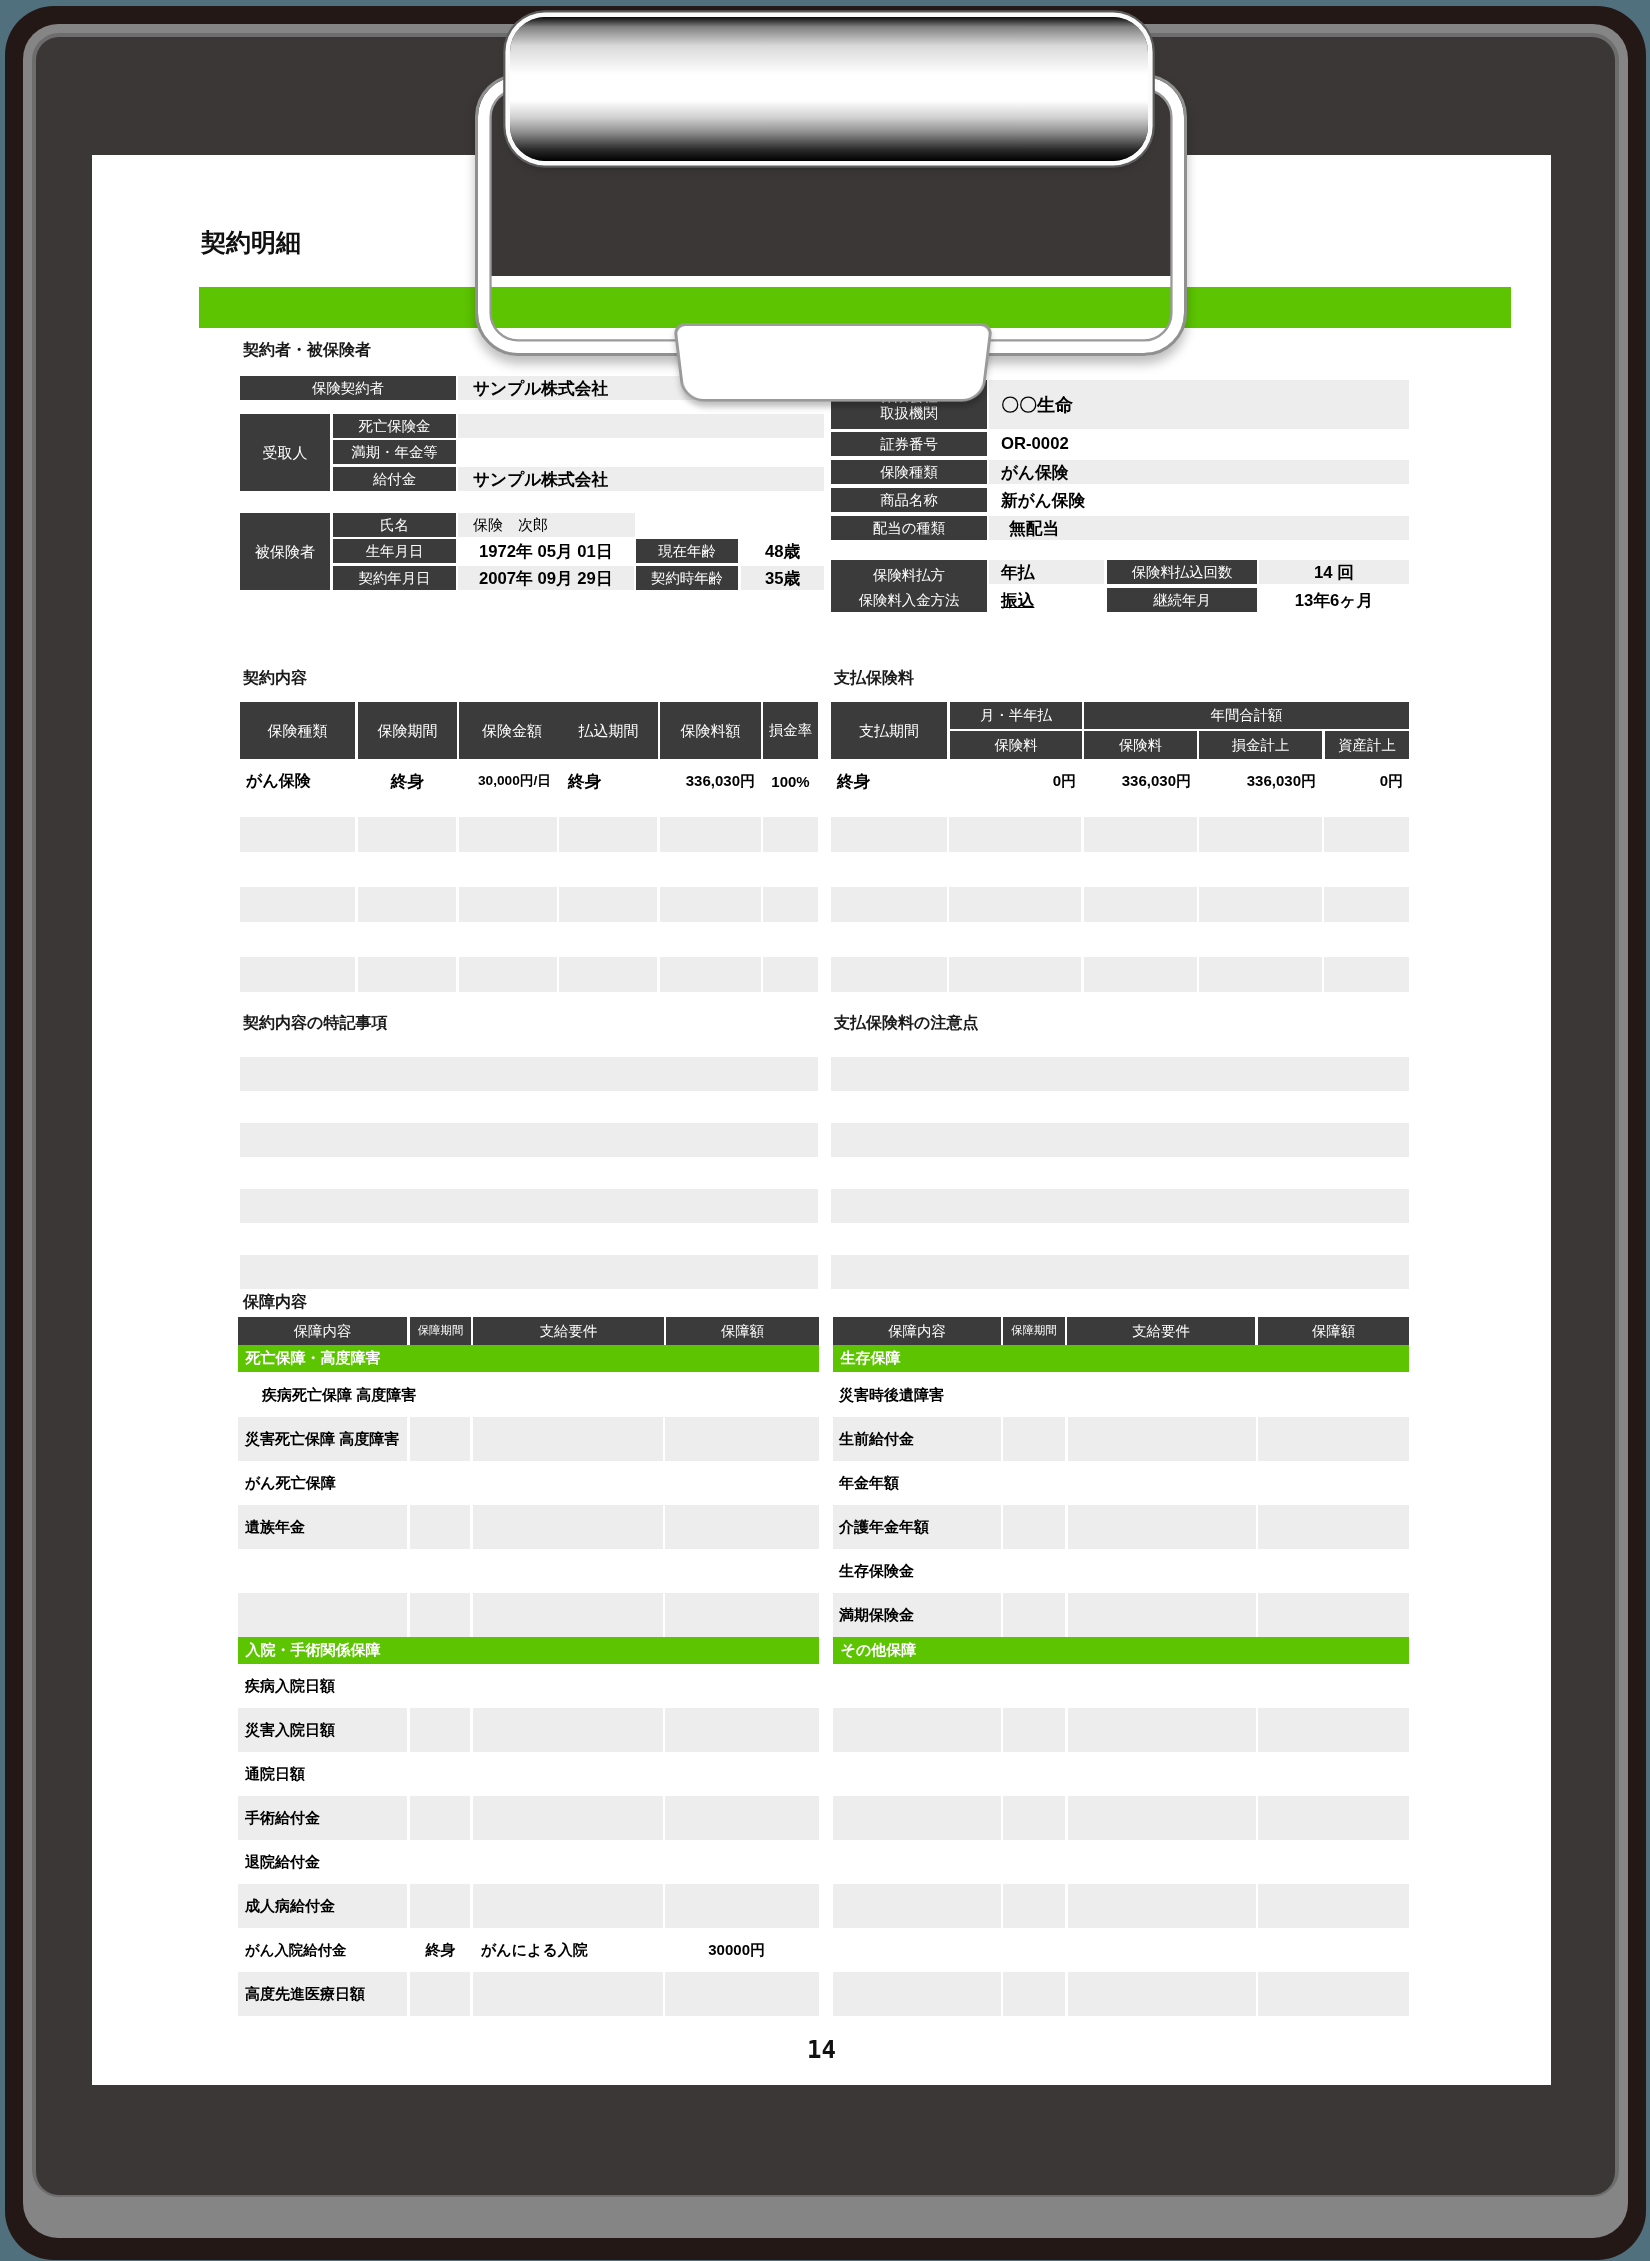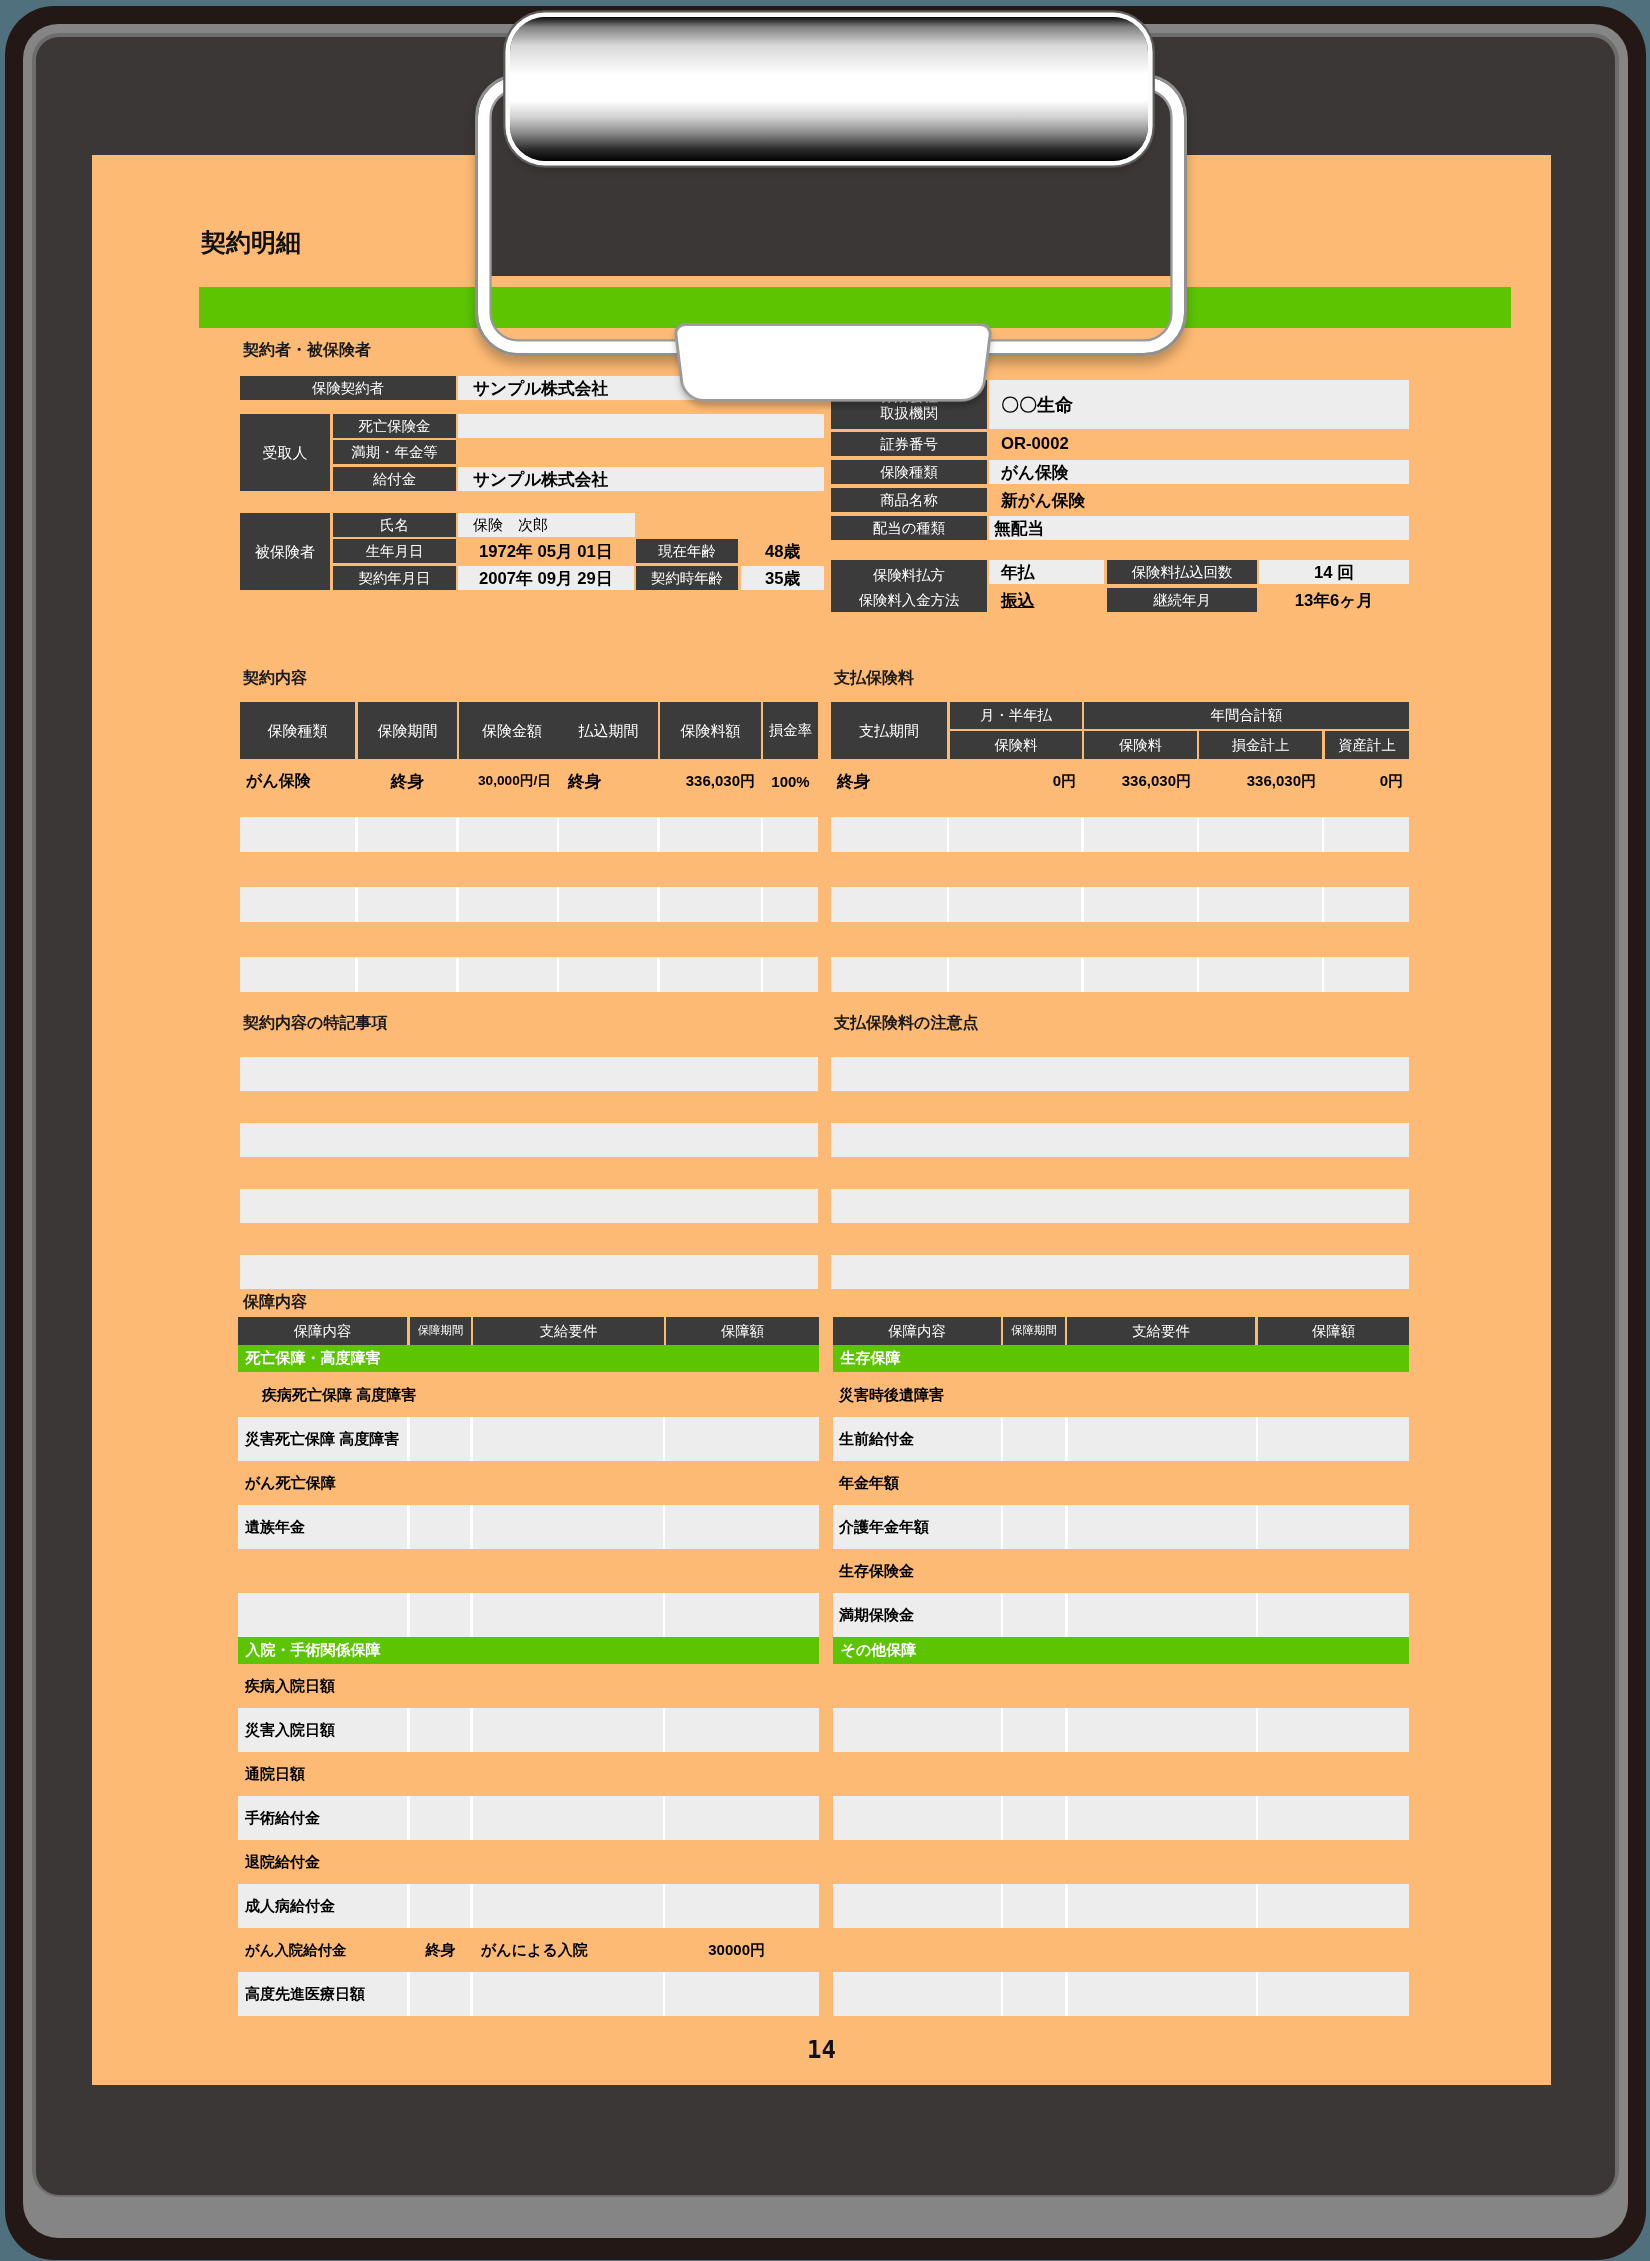--- a/index.html
+++ b/index.html
@@ -4,21 +4,21 @@
 <style>
   html,body{margin:0;padding:0;}
   body{background:#51707d;font-family:"Liberation Sans","DejaVu Sans",sans-serif;}
   .stage{position:relative;width:1651px;height:2261px;background:#51707d;overflow:hidden;}
   .abs{position:absolute;}
   
   .ring1{position:absolute;left:4.6px;top:6px;right:4.6px;bottom:1.5px;background:#231815;border-radius:49px;}
   .ring2{position:absolute;left:23px;top:24px;right:23px;bottom:23px;background:#858585;border-radius:35px;}
   .ring3{position:absolute;left:32px;top:33px;right:32px;bottom:64px;background:#6d6d6d;border-radius:27px;}
   .boardbody{position:absolute;left:36px;top:37px;right:36px;bottom:66px;background:#3b3737;border-radius:23px;}
-  .page{position:absolute;left:92px;top:155px;width:1459px;height:1930px;background:#fdba74;}
+  .page{position:absolute;left:92px;top:155px;width:1459px;height:1930px;background:#ffffff;}
   
   .clip-dark{position:absolute;left:478px;top:155px;width:700px;height:121px;background:#3b3737;}
   .clip-frame{position:absolute;left:475px;top:74px;width:706px;height:276px;border-radius:43px;
       border:3px solid #909090;box-shadow:inset 0 0 0 11.4px #ffffff, inset 0 0 0 13.7px #9a9a9a, 0 7.6px 10.6px rgba(0,0,0,0.25);}
   .clip-tab{position:absolute;left:673px;top:323px;width:314px;height:79px;background:#ffffff;
       border:3px solid #9a9a9a;border-radius:12px 12px 23px 23px;
       transform:perspective(228px) rotateX(-10deg);transform-origin:top center;
       box-shadow:0 6px 7.6px rgba(0,0,0,0.25);}
   .clip-bar{position:absolute;left:510px;top:16.7px;width:638px;height:144px;border-radius:35px;
       background:linear-gradient(180deg,#0a0a0a 0%,#818181 7%,#d9d9d9 20%,#ffffff 40%,#ffffff 58%,#cfcfcf 70%,#8f8f8f 80%,#2b2b2b 92%,#000000 100%);
@@ -86,21 +86,21 @@
       <span>取扱機関</span>
     </div>
     <div class="vcell gbg" style="left:897px;top:225px;width:420px;height:49px;font-size:18px;padding-left:12px;">〇〇生命</div>
     <div class="dcell" style="left:739px;top:277px;width:156px;height:24px;">証券番号</div>
     <div class="vcell" style="left:897px;top:277px;width:420px;height:24px;padding-left:12px;">OR-0002</div>
     <div class="dcell" style="left:739px;top:305px;width:156px;height:24px;">保険種類</div>
     <div class="vcell gbg" style="left:897px;top:305px;width:420px;height:24px;padding-left:12px;">がん保険</div>
     <div class="dcell" style="left:739px;top:333px;width:156px;height:24px;">商品名称</div>
     <div class="vcell" style="left:897px;top:333px;width:420px;height:24px;padding-left:12px;">新がん保険</div>
     <div class="dcell" style="left:739px;top:361px;width:156px;height:24px;">配当の種類</div>
-    <div class="vcell gbg" style="left:897px;top:361px;width:420px;height:24px;padding-left:5px;">無配当</div>
+    <div class="vcell gbg" style="left:897px;top:361px;width:420px;height:24px;padding-left:20px;">無配当</div>
 
     <div class="dcell" style="left:739px;top:405px;width:156px;height:31px;">保険料払方</div>
     <div class="vcell gbg" style="left:897px;top:405px;width:115px;height:24px;padding-left:12px;">年払</div>
     <div class="dcell" style="left:1015px;top:405px;width:150px;height:24px;">保険料払込回数</div>
     <div class="vcell ctr gbg" style="left:1167px;top:405px;width:150px;height:24px;">14 回</div>
     <div class="dcell" style="left:739px;top:433px;width:156px;height:24px;">保険料入金方法</div>
     <div class="vcell" style="left:897px;top:433px;width:115px;height:24px;padding-left:12px;text-decoration:underline;">振込</div>
     <div class="dcell" style="left:1015px;top:433px;width:150px;height:24px;">継続年月</div>
     <div class="vcell ctr" style="left:1167px;top:433px;width:150px;height:24px;">13年6ヶ月</div>
 

